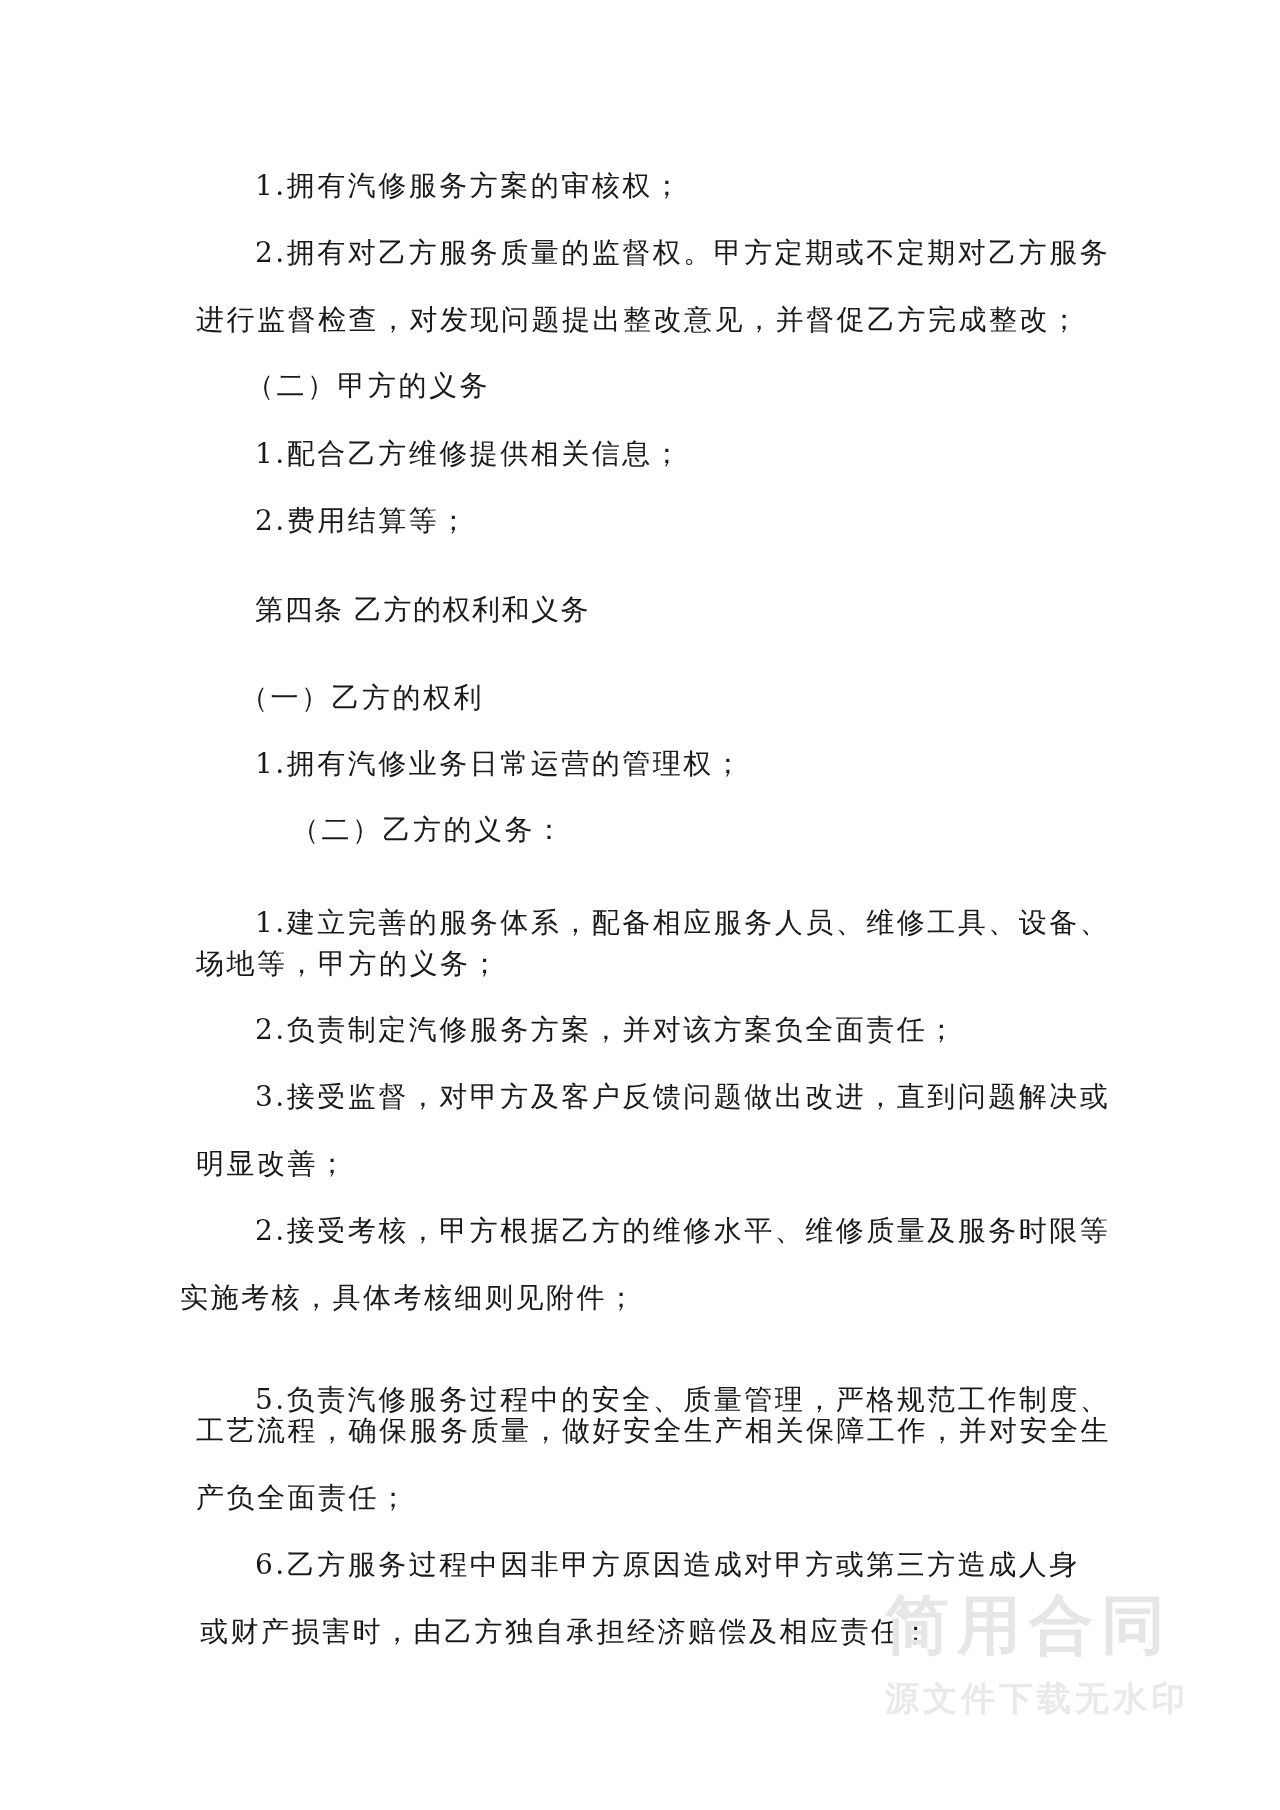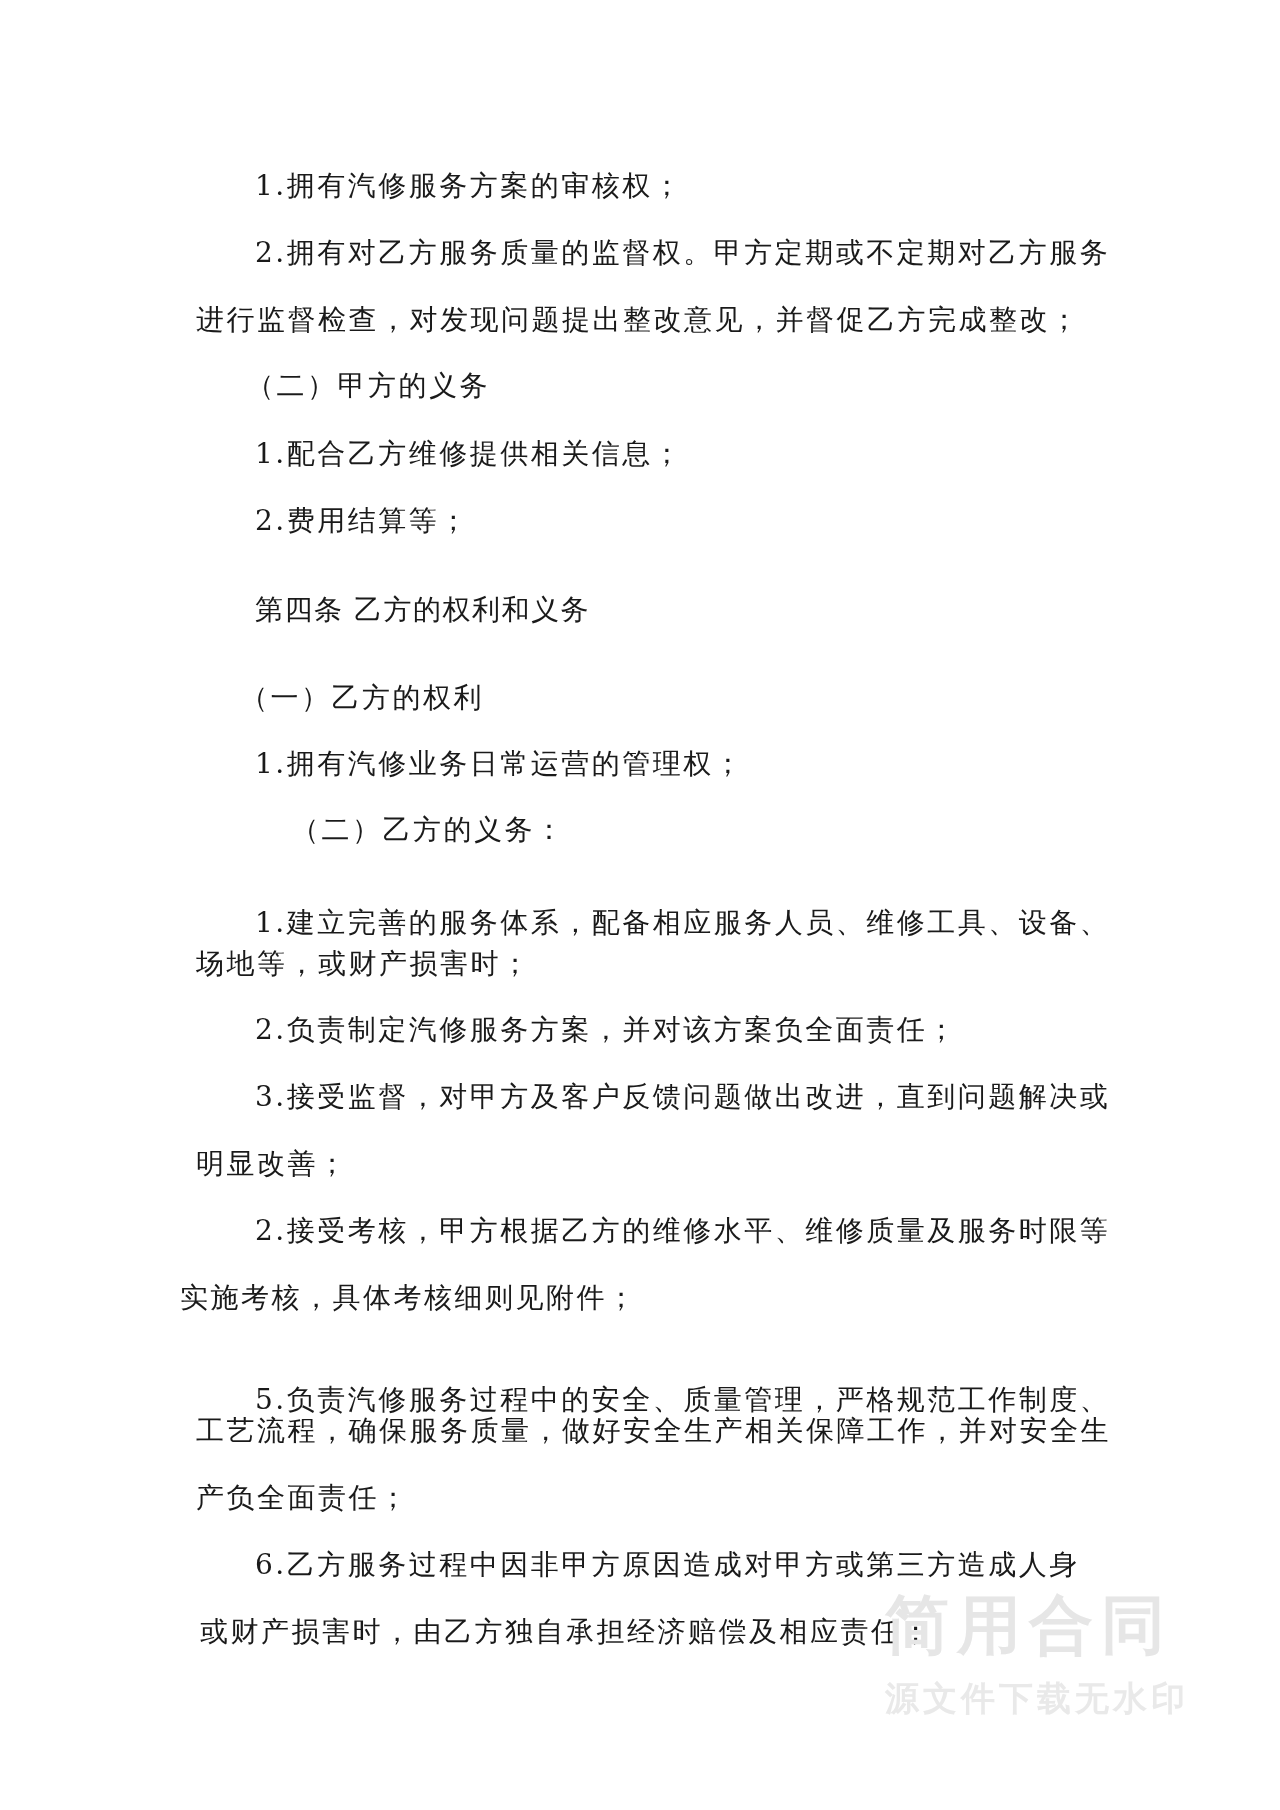--- a/index.html
+++ b/index.html
@@ -22,21 +22,21 @@
   <div class="line" style="left:255px;top:235px;">2.拥有对乙方服务质量的监督权。甲方定期或不定期对乙方服务</div>
   <div class="line" style="left:196px;top:302px;">进行监督检查，对发现问题提出整改意见，并督促乙方完成整改；</div>
   <div class="line" style="left:246px;top:368px;">（二）甲方的义务</div>
   <div class="line" style="left:255px;top:436px;">1.配合乙方维修提供相关信息；</div>
   <div class="line" style="left:255px;top:503px;">2.费用结算等；</div>
   <div class="line bold" style="left:255px;top:592px;">第四条 乙方的权利和义务</div>
   <div class="line" style="left:240px;top:680px;">（一）乙方的权利</div>
   <div class="line" style="left:255px;top:746px;">1.拥有汽修业务日常运营的管理权；</div>
   <div class="line" style="left:246px;top:812px;margin-left:45px;">（二）乙方的义务：</div>
   <div class="line" style="left:255px;top:880px;margin-top:25px;">1.建立完善的服务体系，配备相应服务人员、维修工具、设备、</div>
-  <div class="line" style="left:196px;top:946px;">场地等，或财产损害时；</div>
+  <div class="line" style="left:196px;top:946px;">场地等，甲方的义务；</div>
   <div class="line" style="left:255px;top:1012px;">2.负责制定汽修服务方案，并对该方案负全面责任；</div>
   <div class="line" style="left:255px;top:1079px;">3.接受监督，对甲方及客户反馈问题做出改进，直到问题解决或</div>
   <div class="line" style="left:196px;top:1146px;">明显改善；</div>
   <div class="line" style="left:255px;top:1213px;">2.接受考核，甲方根据乙方的维修水平、维修质量及服务时限等</div>
   <div class="line" style="left:180px;top:1280px;">实施考核，具体考核细则见附件；</div>
   <div class="line" style="left:255px;top:1382px;">5.负责汽修服务过程中的安全、质量管理，严格规范工作制度、</div>
   <div class="line" style="left:196px;top:1413px;">工艺流程，确保服务质量，做好安全生产相关保障工作，并对安全生</div>
   <div class="line" style="left:196px;top:1480px;">产负全面责任；</div>
   <div class="line" style="left:255px;top:1547px;">6.乙方服务过程中因非甲方原因造成对甲方或第三方造成人身</div>
   <div class="line" style="left:200px;top:1614px;">或财产损害时，由乙方独自承担经济赔偿及相应责任；</div>

